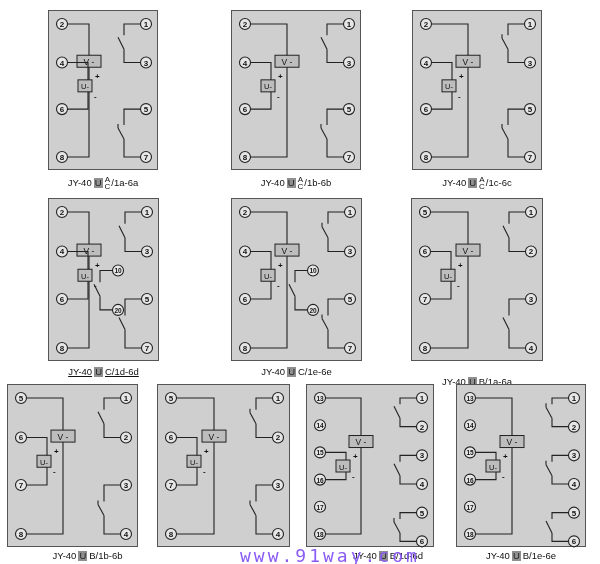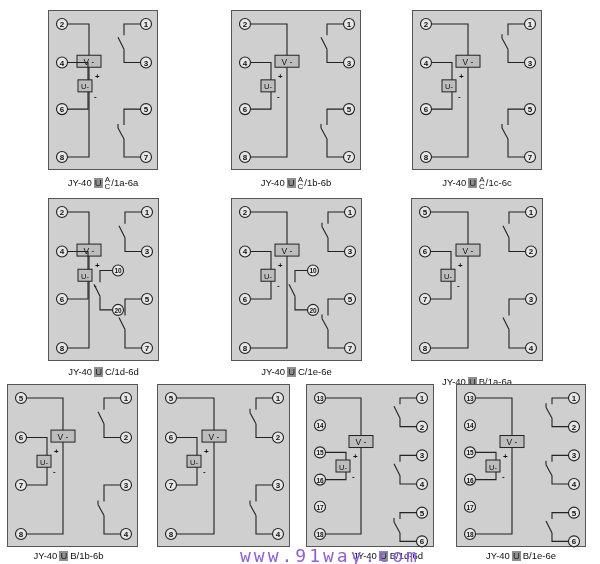--- a/index.html
+++ b/index.html
@@ -267,21 +267,21 @@
           <circle cx="69" cy="110.92" r="5.5" fill="#e6e6e6" stroke="#222" stroke-width="1.1"></circle>
           <text x="69" y="113.92" text-anchor="middle" font-size="6.5" font-family="Liberation Sans, sans-serif" font-weight="bold" fill="#111">20</text>
         </g>
         <polyline points="63.5,71.47999999999999 51,71.47999999999999 51,83.19999999999999" fill="none" stroke="#222" stroke-width="1.1"></polyline>
         <polyline points="63.5,110.92 51,110.92 51,97.19999999999999" fill="none" stroke="#222" stroke-width="1.1"></polyline>
         <g>
           <line x1="51" y1="97.19999999999999" x2="45" y2="85.19999999999999" stroke="#222" stroke-width="1.1"></line>
         </g>
       </svg>
     </div>
-    <div class="caption" style="left: 48px; width: 111px; top: 366px;"><span>JY-40</span><span class="u">U</span><span>C/1d-6d</span></div>
+    <div class="caption" style="left: 48px; width: 111px; top: 366px; text-decoration: underline;"><span>JY-40</span><span class="u">U</span><span>C/1d-6d</span></div>
     <div class="box" style="left: 231px; top: 198px; width: 131px; height: 163px;">
       <svg width="131" height="163" viewBox="0 0 131 163">
         <polyline points="18.5,13 55,13 55,149 18.5,149" fill="none" stroke="#222" stroke-width="1.1"></polyline>
         <g>
           <rect x="43" y="45.080000000000005" width="24" height="12" fill="#bdbdbd" stroke="#222" stroke-width="1"></rect>
           <text x="55" y="54.580000000000005" text-anchor="middle" font-size="8.5" fill="#111" font-family="Liberation Sans, sans-serif">V -</text>
         </g>
         <polyline points="18.5,52.44 39,52.44 39,100.04 18.5,100.04" fill="none" stroke="#222" stroke-width="1.1"></polyline>
         <g>
           <rect x="29" y="70.24000000000001" width="14" height="12" fill="#bdbdbd" stroke="#222" stroke-width="1"></rect>
@@ -460,21 +460,21 @@
           <text x="118" y="152" text-anchor="middle" font-size="8" font-family="Liberation Sans, sans-serif" font-weight="bold" fill="#111">4</text>
         </g>
         <polyline points="112.5,100.04 96,100.04 96,116.52000000000001" fill="none" stroke="#222" stroke-width="1.1"></polyline>
         <polyline points="112.5,149 96,149 96,130.52" fill="none" stroke="#222" stroke-width="1.1"></polyline>
         <g>
           <line x1="96" y1="130.52" x2="90" y2="119.52000000000001" stroke="#222" stroke-width="1.1"></line>
           <line x1="90" y1="119.52000000000001" x2="90" y2="115.52000000000001" stroke="#222" stroke-width="1.1"></line>
         </g>
       </svg>
     </div>
-    <div class="caption" style="left: 3px; width: 131px; top: 550px;"><span>JY-40</span><span class="u">U</span><span>B/1b-6b</span></div>
+    <div class="caption" style="left: 22px; width: 131px; top: 550px;"><span>JY-40</span><span class="u">U</span><span>B/1b-6b</span></div>
     <div class="box" style="left: 157px; top: 384px; width: 133px; height: 163px;">
       <svg width="133" height="163" viewBox="0 0 133 163">
         <polyline points="18.5,13 56,13 56,149 18.5,149" fill="none" stroke="#222" stroke-width="1.1"></polyline>
         <g>
           <rect x="44" y="45.080000000000005" width="24" height="12" fill="#bdbdbd" stroke="#222" stroke-width="1"></rect>
           <text x="56" y="54.580000000000005" text-anchor="middle" font-size="8.5" fill="#111" font-family="Liberation Sans, sans-serif">V -</text>
         </g>
         <polyline points="18.5,52.44 39,52.44 39,100.04 18.5,100.04" fill="none" stroke="#222" stroke-width="1.1"></polyline>
         <g>
           <rect x="29" y="70.24000000000001" width="14" height="12" fill="#bdbdbd" stroke="#222" stroke-width="1"></rect>

